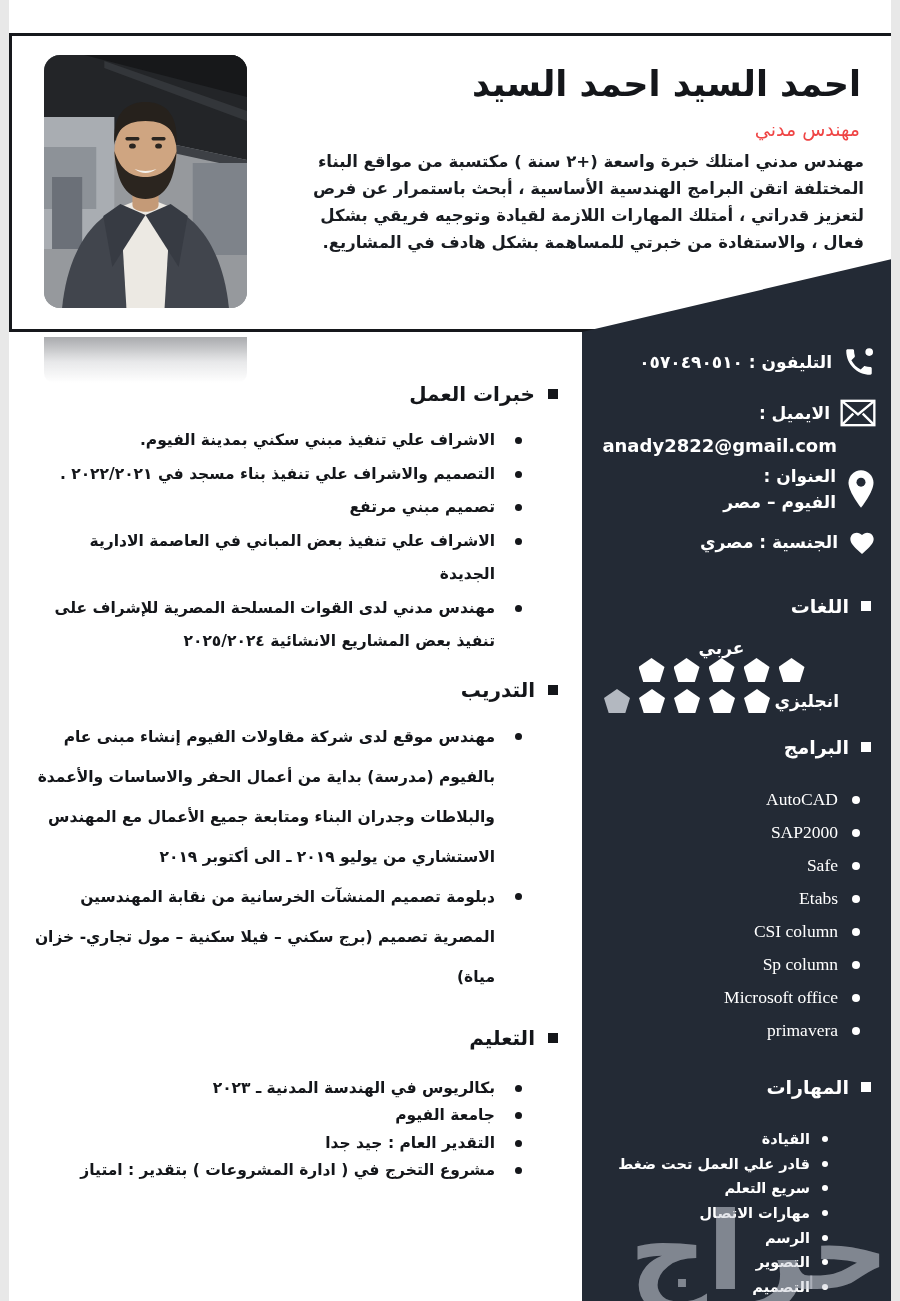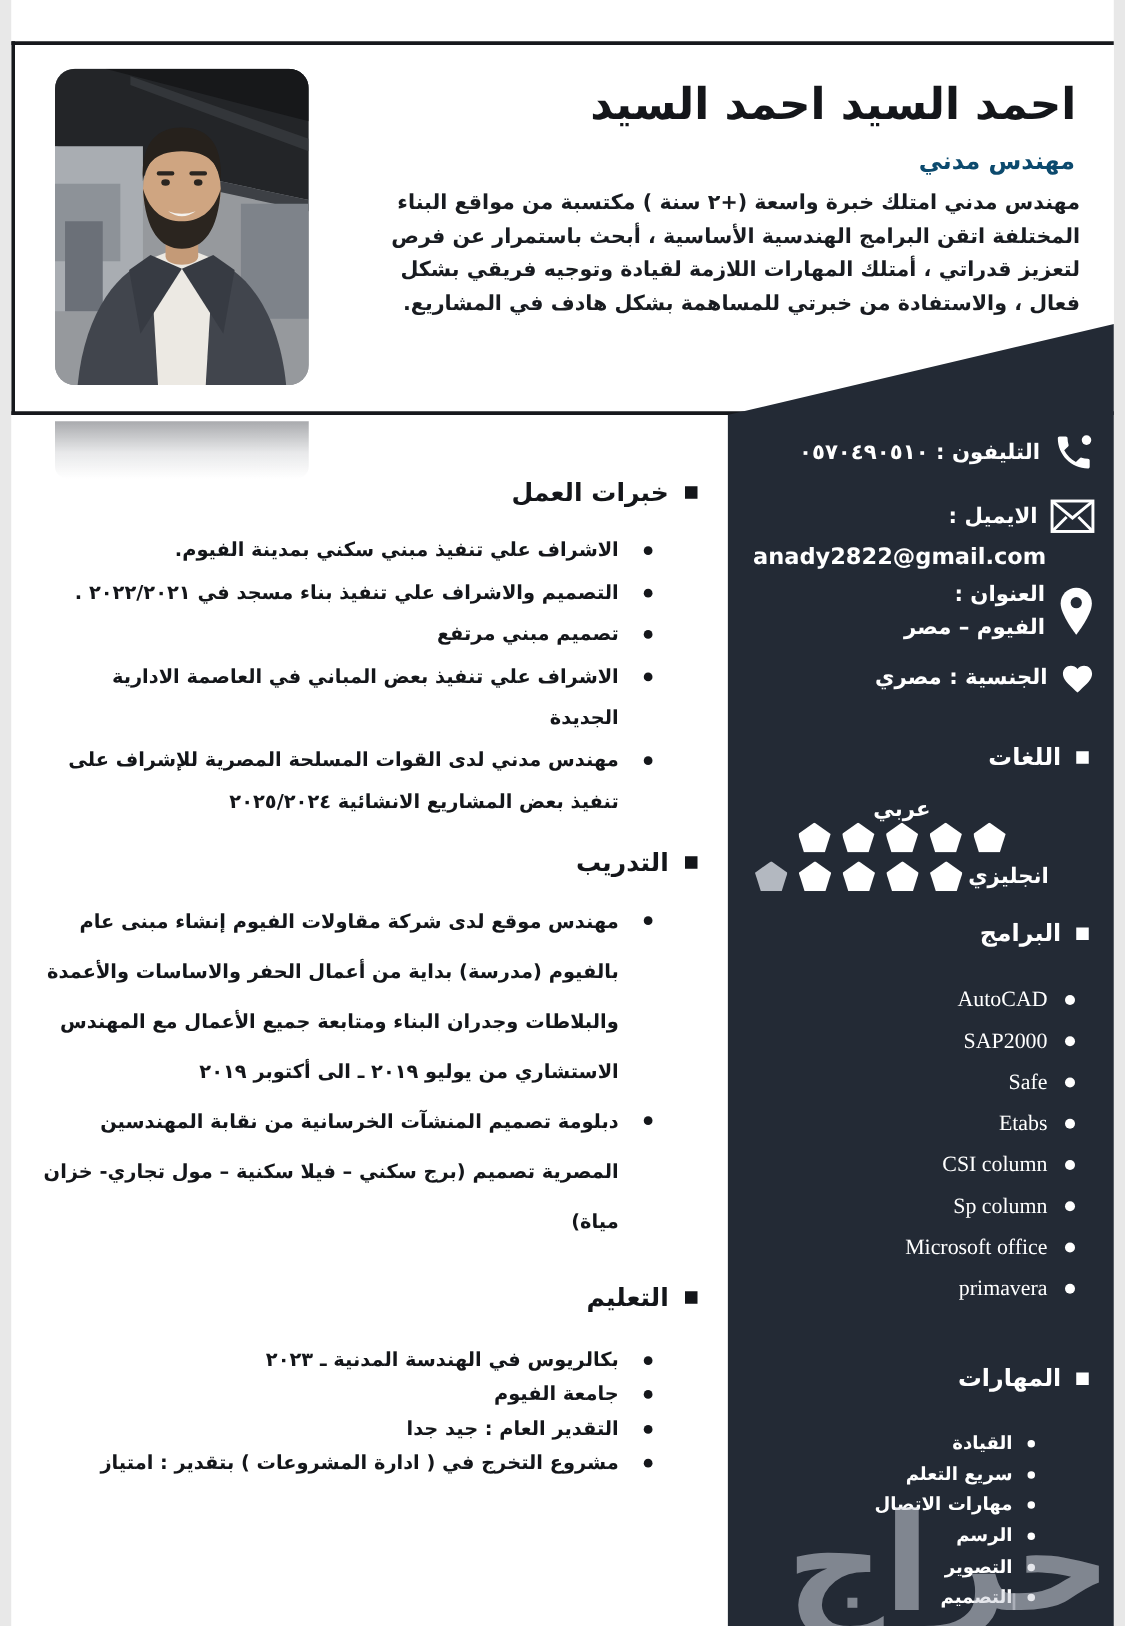--- a/index.html
+++ b/index.html
@@ -28,21 +28,21 @@
     border-radius:0 0 10px 10px; filter:blur(.5px);
   }
 
   
   .name {
     position:absolute; top:64px; right:30px; z-index:2;
     font-size:35px; font-weight:bold; color:#14161a; letter-spacing:-1px;
   }
   .job-title {
     position:absolute; top:118px; right:31px; z-index:2;
-    font-size:19px; font-weight:bold; color:#0c4a6e;
+    font-size:19px; font-weight:normal; color:#ef4444;
   }
   .summary {
     position:absolute; top:148px; right:27px; width:578px; z-index:2;
     font-size:16.5px; font-weight:bold; line-height:27px; text-align:right; color:#191c21;
   }
 
   
   .sidebar {
     position:absolute; left:573px; top:255px; width:327px; height:1046px;
     background:#232a35; z-index:3;
@@ -84,21 +84,21 @@
   .pent.off { background:#b3b8c0; }
 
   .h-prog { margin-top:14px; }
   .prog-list { list-style:none; margin:22px 49px 0 0; }
   .prog-list li { display:flex; align-items:center; gap:14px; height:33px; }
   .dot-w { width:8px; height:8px; border-radius:50%; background:#fff; flex:0 0 auto; }
   .prog-list .txt {
     font-family:"Liberation Serif", serif; font-size:17.5px; color:#fff; direction:ltr;
   }
 
-  .h-skill { margin-top:42px; }
+  .h-skill { margin-top:26px; }
   .skill-list { list-style:none; margin:26px 81px 0 0; }
   .skill-list li { display:flex; align-items:center; gap:12px; height:24.6px; }
   .skill-list .dot-w { width:6px; height:6px; }
   .skill-list .txt { font-size:14.5px; font-weight:bold; white-space:nowrap; }
 
   
   .main { position:absolute; left:25px; top:370px; width:546px; z-index:2; }
   .sec-h {
     display:flex; align-items:center; gap:13px; height:28px;
     margin-right:22px; font-size:20px; font-weight:bold; color:#14161a;
@@ -323,20 +323,24 @@
       <span>المهارات</span>
     </div>
     <ul class="skill-list">
 
     <li>
           <span class="dot-w"></span>
           <span class="txt">القيادة</span>
         </li>
         <li>
           <span class="dot-w"></span>
+          <span class="txt">قادر علي العمل تحت ضغط</span>
+        </li>
+        <li>
+          <span class="dot-w"></span>
           <span class="txt">سريع التعلم</span>
         </li>
         <li>
           <span class="dot-w"></span>
           <span class="txt">مهارات الاتصال</span>
         </li>
         <li>
           <span class="dot-w"></span>
           <span class="txt">الرسم</span>
         </li>

